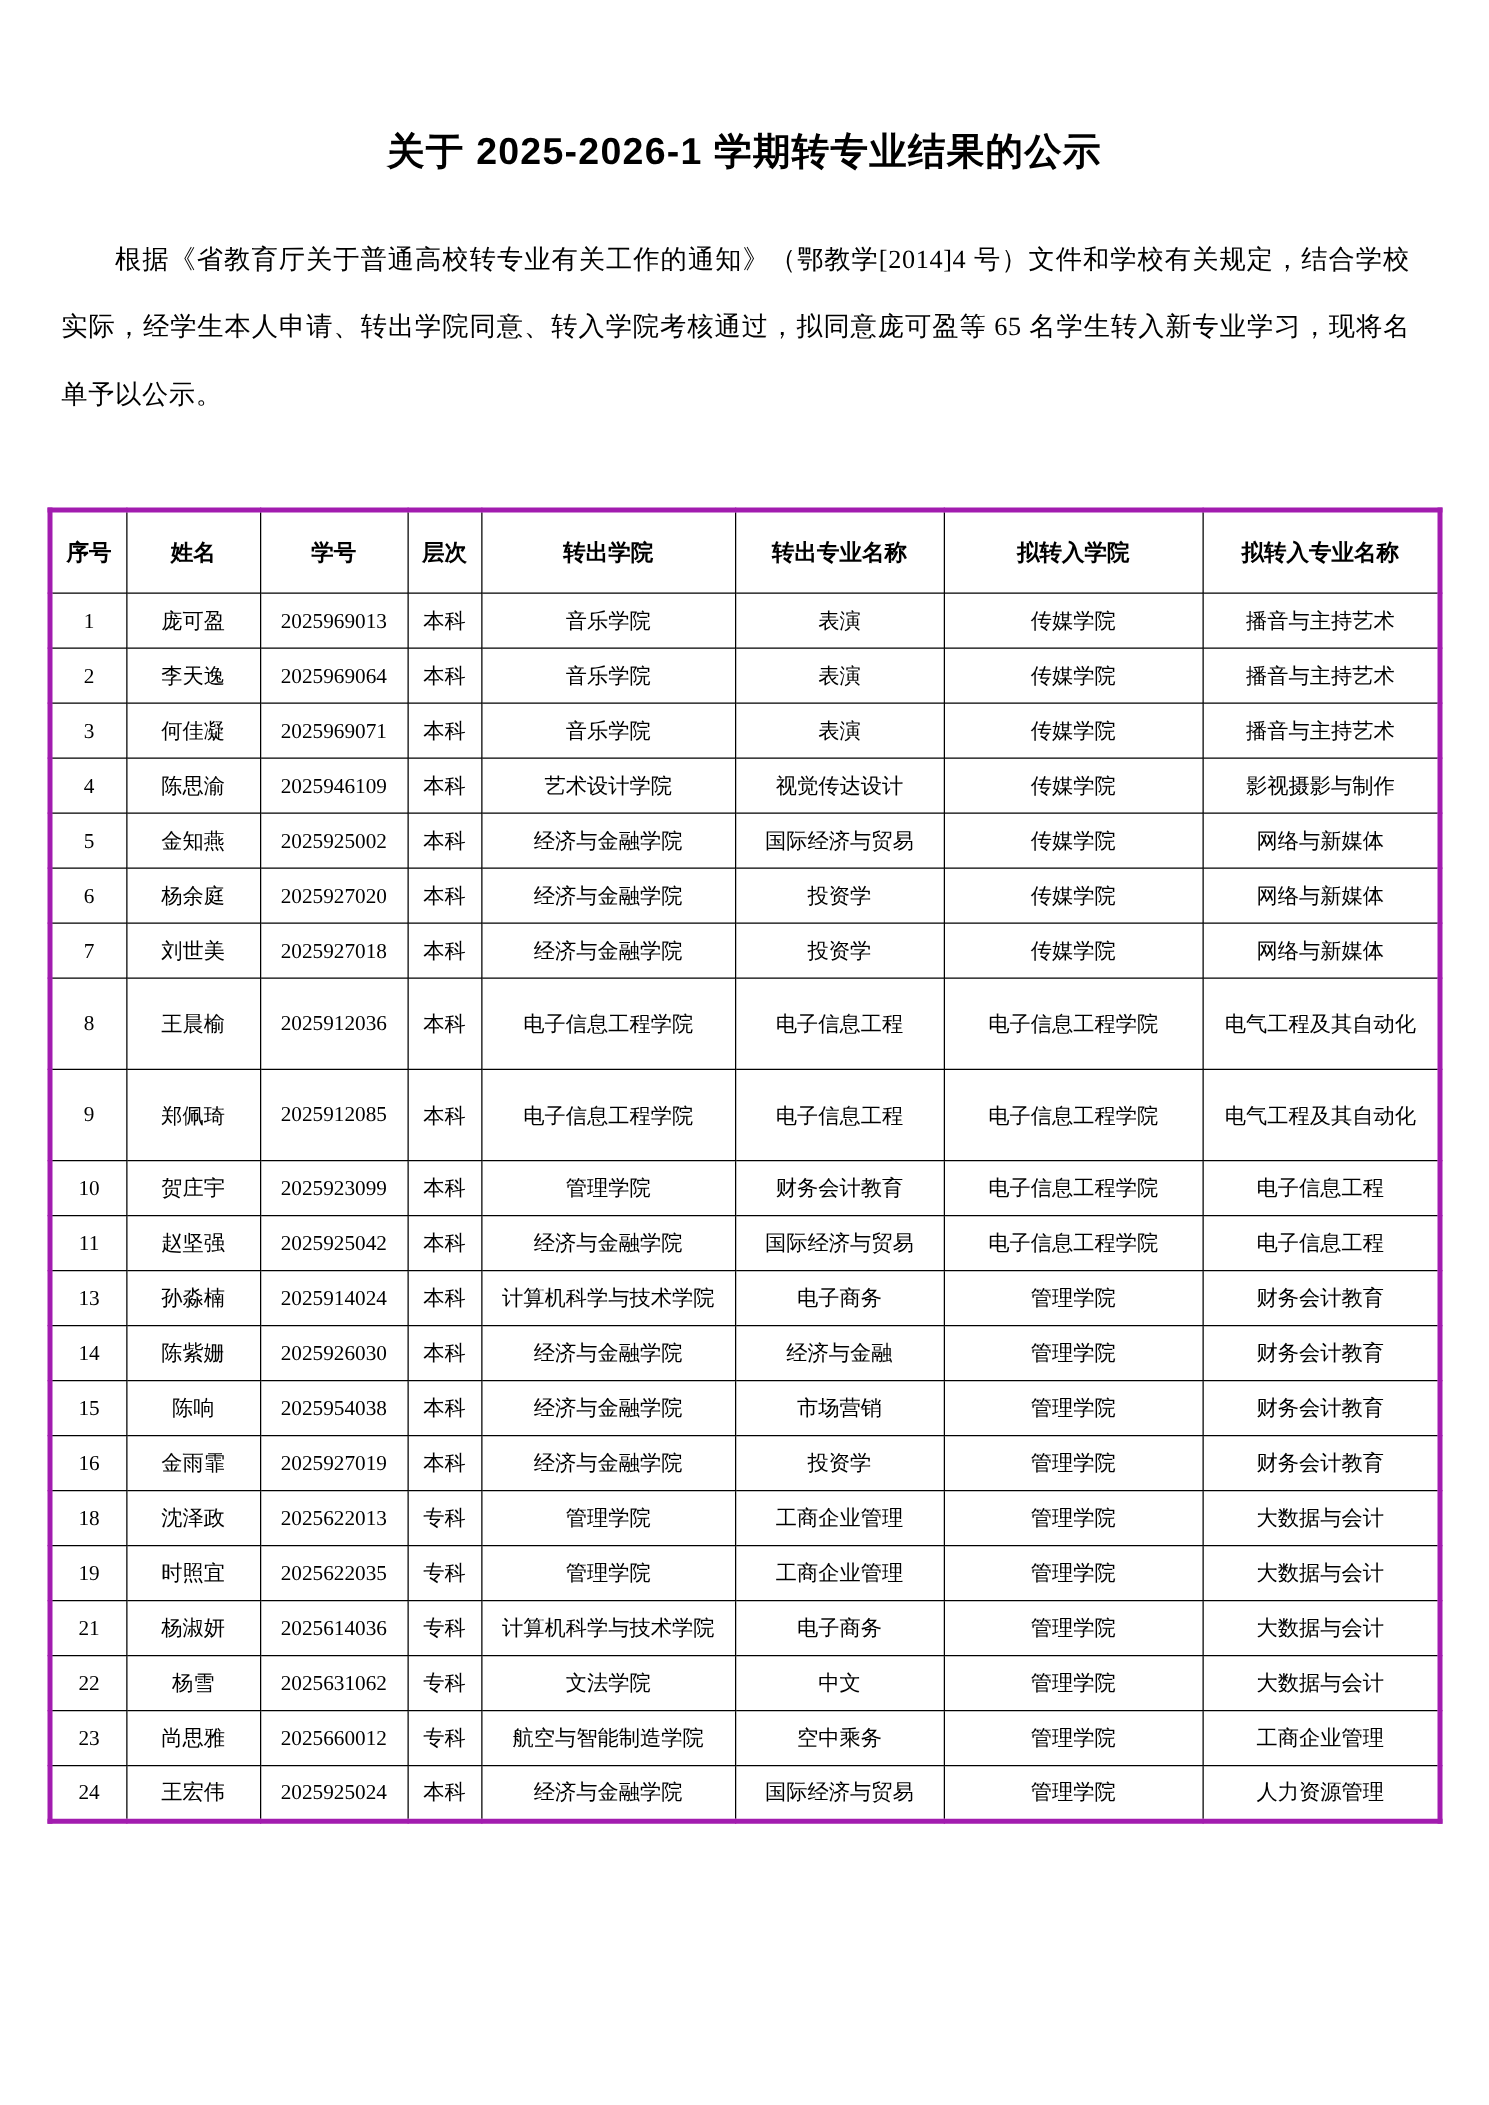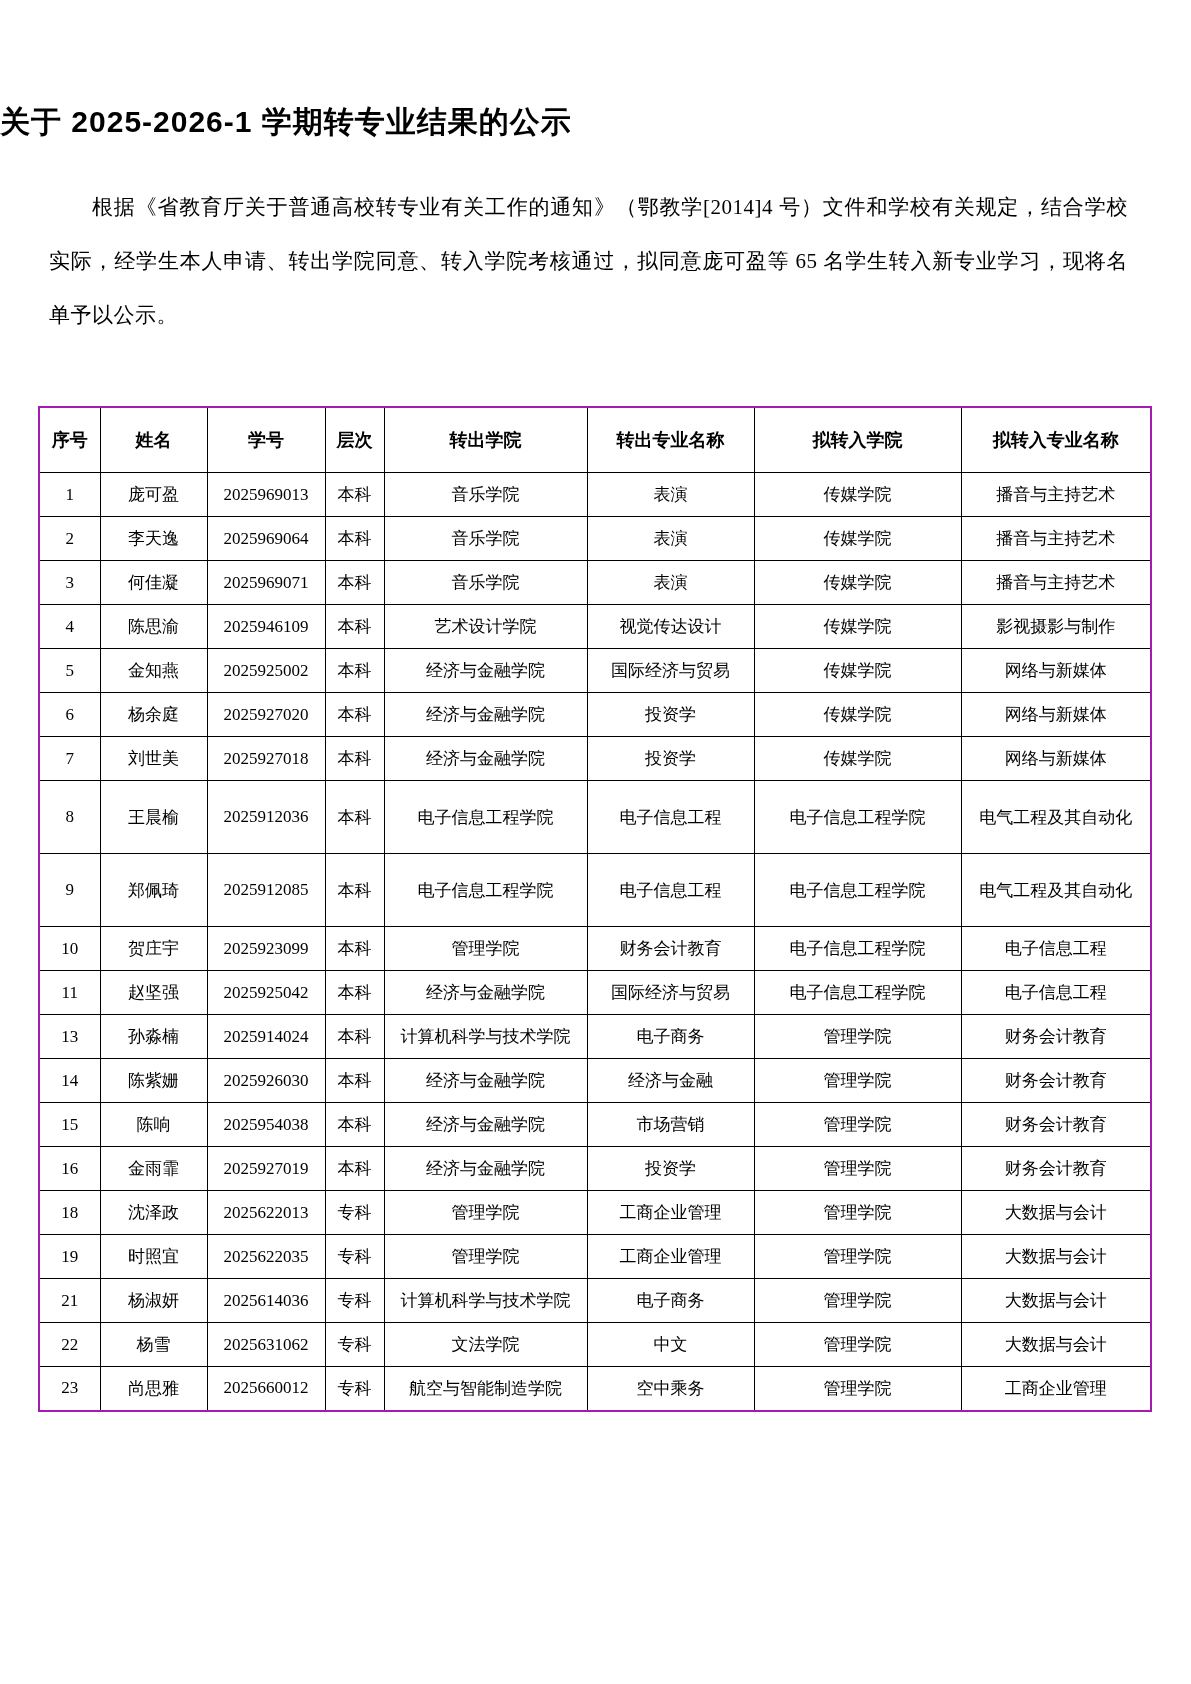--- a/index.html
+++ b/index.html
@@ -10,40 +10,41 @@
   }
   body {
     width: 1191px;
     height: 1684px;
     font-family: "Liberation Serif", "DejaVu Serif", serif;
     overflow: hidden;
   }
   .doc-title {
     margin: 0;
     padding-top: 102px;
+    text-align: center;
     font-family: "Liberation Sans", "DejaVu Sans", sans-serif;
     font-weight: bold;
     font-size: 30px;
     letter-spacing: 1px;
     line-height: 40px;
   }
   .doc-paragraph {
     margin: 38px 63px 0 49px;
     font-size: 21px;
     line-height: 54px;
     text-align: justify;
     text-indent: 43px;
     letter-spacing: 0.5px;
   }
   .transfer-table {
     border-collapse: collapse;
     table-layout: fixed;
     width: 1112px;
     margin: 64px 0 0 38px;
-    border: 2px solid #a21caf;
+    border: 4px solid #a21caf;
   }
   .transfer-table th,
   .transfer-table td {
     border: 1px solid #000000;
     text-align: center;
     vertical-align: middle;
     padding: 2px 3px;
     overflow: hidden;
     font-size: 17px;
   }
@@ -294,14 +295,24 @@
       <tr>
         <td>23</td>
         <td>尚思雅</td>
         <td>2025660012</td>
         <td>专科</td>
         <td>航空与智能制造学院</td>
         <td>空中乘务</td>
         <td>管理学院</td>
         <td>工商企业管理</td>
       </tr>
+      <tr>
+        <td>24</td>
+        <td>王宏伟</td>
+        <td>2025925024</td>
+        <td>本科</td>
+        <td>经济与金融学院</td>
+        <td>国际经济与贸易</td>
+        <td>管理学院</td>
+        <td>人力资源管理</td>
+      </tr>
     </tbody>
 </table>
 
 </body></html>

